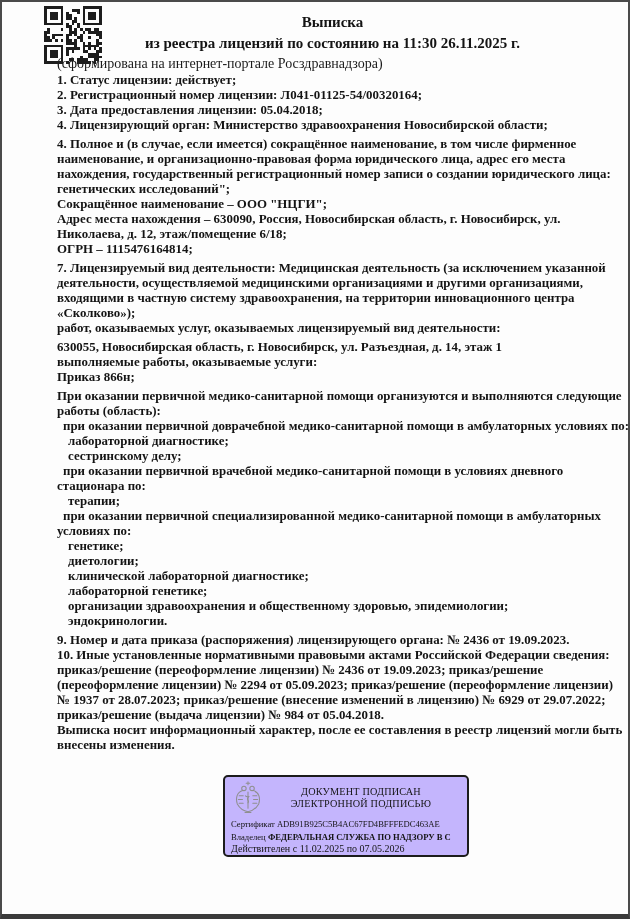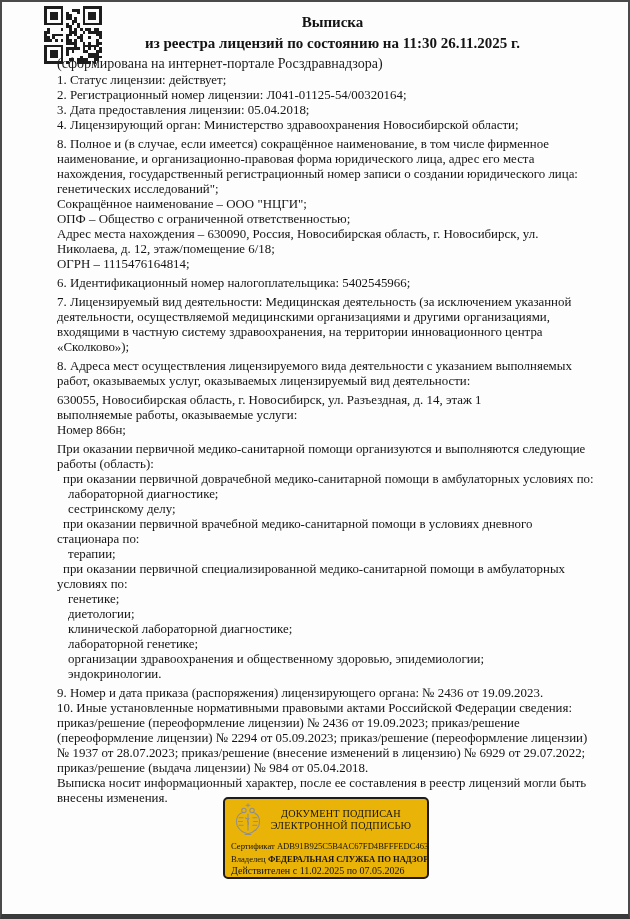--- a/index.html
+++ b/index.html
@@ -15,30 +15,30 @@
     font-family:"Liberation Serif", serif;
     color:#141414;
     overflow:hidden;
   }
   .qr{position:absolute;left:42px;top:3px;width:58px;height:60px;}
   .qr svg{width:100%;height:100%;}
   .header{padding:11px 20px 0 55px;text-align:center;}
   .t1{font-weight:bold;font-size:15px;line-height:18px;}
   .t2{font-weight:bold;font-size:15px;line-height:18px;margin-top:3px;}
   .note{font-size:14px;line-height:13px;padding:5px 20px 0 55px;color:#1a1a1a;font-family:Liberation Serif, serif;}
-  .body{padding:3px 40px 0 55px;font-size:12.9px;line-height:15px;}
+  .body{padding:3px 40px 0 55px;font-size:12.9px;line-height:15px;font-weight:bold;}
   .line{white-space:nowrap;}
   .i1{padding-left:6px;}
   .i2{padding-left:11px;}
   .gap{margin-top:4px;}
   .stamp{
-    position:absolute;left:221px;top:795px;width:206px;height:82px;
+    position:absolute;left:221px;top:773px;width:246px;height:82px;
     box-sizing:border-box;
     border:2px solid #1c1c1c;border-radius:5px;
-    background:#eab308;
+    background:#c4b5fd;
     padding:4px 0 0 6px;
     overflow:hidden;
   }
   .stamp-head{display:flex;align-items:center;}
   .emblem{width:30px;height:34px;flex:0 0 auto;margin-left:2px;}
   .emblem svg{width:100%;height:100%;}
   .stamp-title{flex:1;text-align:center;font-size:10.2px;line-height:12.5px;letter-spacing:.2px;padding-right:8px;}
   .stamp-cert{font-size:8.6px;line-height:10px;margin-top:4px;white-space:nowrap;}
   .stamp-owner{font-size:8.6px;line-height:10px;margin-top:3px;white-space:nowrap;}
   .owner-value{font-weight:bold;}
@@ -280,39 +280,36 @@
     <div class="t1">Выписка</div>
     <div class="t2">из реестра лицензий по состоянию на 11:30 26.11.2025 г.</div>
   </div>
   <div class="note">(сформирована на интернет-портале Росздравнадзора)</div>
 
   <div class="body">
       <div class="line i0">1. Статус лицензии: действует;</div>
       <div class="line i0">2. Регистрационный номер лицензии: Л041-01125-54/00320164;</div>
       <div class="line i0">3. Дата предоставления лицензии: 05.04.2018;</div>
       <div class="line i0">4. Лицензирующий орган: Министерство здравоохранения Новосибирской области;</div>
-      <div class="line i0 gap">8. Полное и (в случае, если имеется) сокращённое наименование, в том числе фирменное</div>
+      <div class="line i0 gap">4. Полное и (в случае, если имеется) сокращённое наименование, в том числе фирменное</div>
       <div class="line i0">наименование, и организационно-правовая форма юридического лица, адрес его места</div>
       <div class="line i0">нахождения, государственный регистрационный номер записи о создании юридического лица:</div>
       <div class="line i0">генетических исследований";</div>
       <div class="line i0">Сокращённое наименование – ООО "НЦГИ";</div>
-      <div class="line i0">ОПФ – Общество с ограниченной ответственностью;</div>
       <div class="line i0">Адрес места нахождения – 630090, Россия, Новосибирская область, г. Новосибирск, ул.</div>
       <div class="line i0">Николаева, д. 12, этаж/помещение 6/18;</div>
       <div class="line i0">ОГРН – 1115476164814;</div>
-      <div class="line i0 gap">6. Идентификационный номер налогоплательщика: 5402545966;</div>
       <div class="line i0 gap">7. Лицензируемый вид деятельности: Медицинская деятельность (за исключением указанной</div>
       <div class="line i0">деятельности, осуществляемой медицинскими организациями и другими организациями,</div>
       <div class="line i0">входящими в частную систему здравоохранения, на территории инновационного центра</div>
       <div class="line i0">«Сколково»);</div>
-      <div class="line i0 gap">8. Адреса мест осуществления лицензируемого вида деятельности с указанием выполняемых</div>
       <div class="line i0">работ, оказываемых услуг, оказываемых лицензируемый вид деятельности:</div>
       <div class="line i0 gap">630055, Новосибирская область, г. Новосибирск, ул. Разъездная, д. 14, этаж 1</div>
       <div class="line i0">выполняемые работы, оказываемые услуги:</div>
-      <div class="line i0">Номер 866н;</div>
+      <div class="line i0">Приказ 866н;</div>
       <div class="line i0 gap">При оказании первичной медико-санитарной помощи организуются и выполняются следующие</div>
       <div class="line i0">работы (область):</div>
       <div class="line i1">при оказании первичной доврачебной медико-санитарной помощи в амбулаторных условиях по:</div>
       <div class="line i2">лабораторной диагностике;</div>
       <div class="line i2">сестринскому делу;</div>
       <div class="line i1">при оказании первичной врачебной медико-санитарной помощи в условиях дневного</div>
       <div class="line i0">стационара по:</div>
       <div class="line i2">терапии;</div>
       <div class="line i1">при оказании первичной специализированной медико-санитарной помощи в амбулаторных</div>
       <div class="line i0">условиях по:</div>

